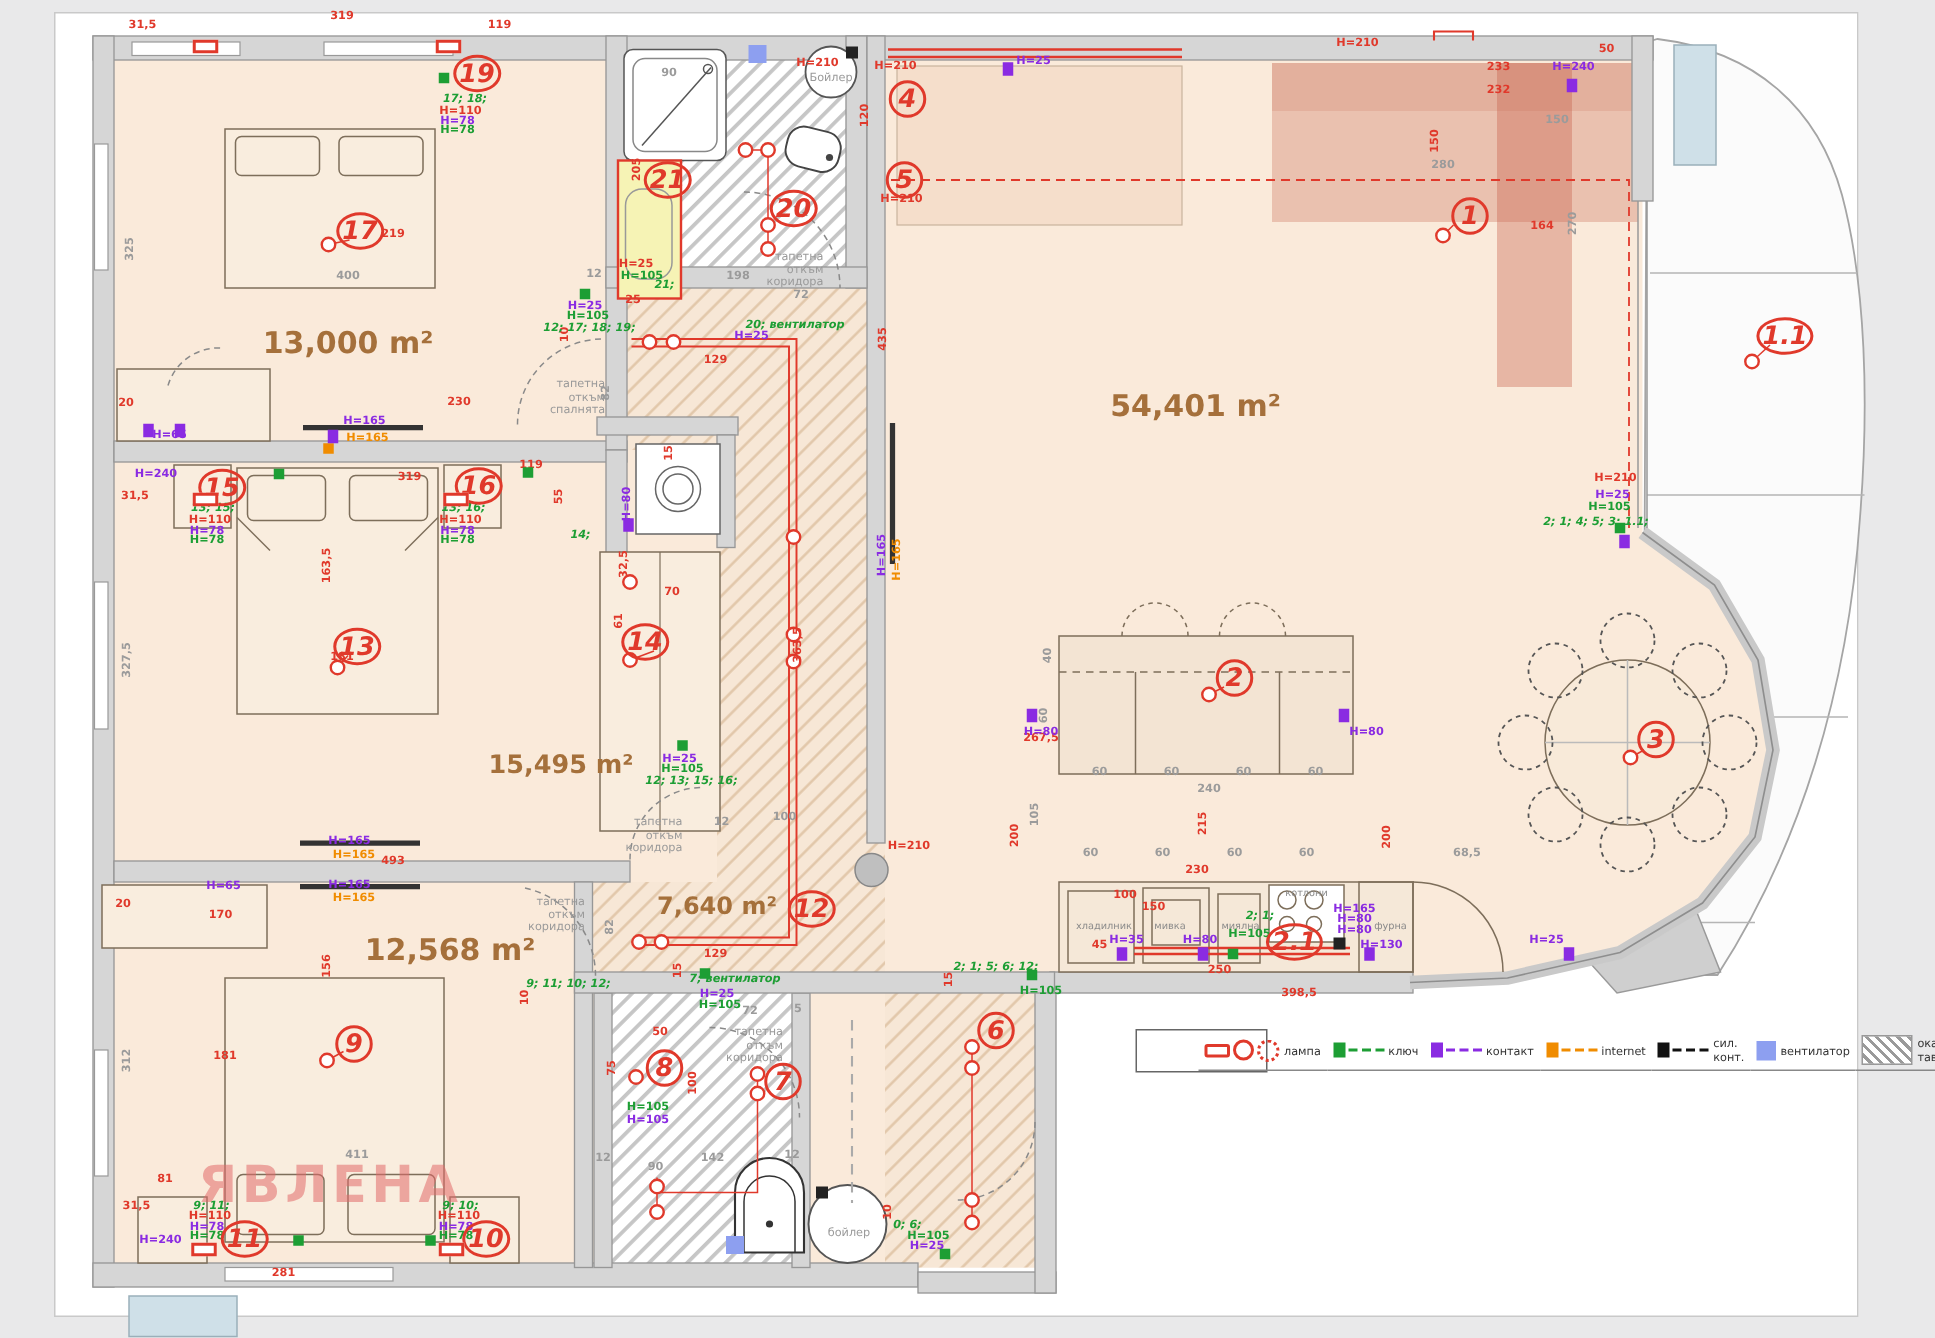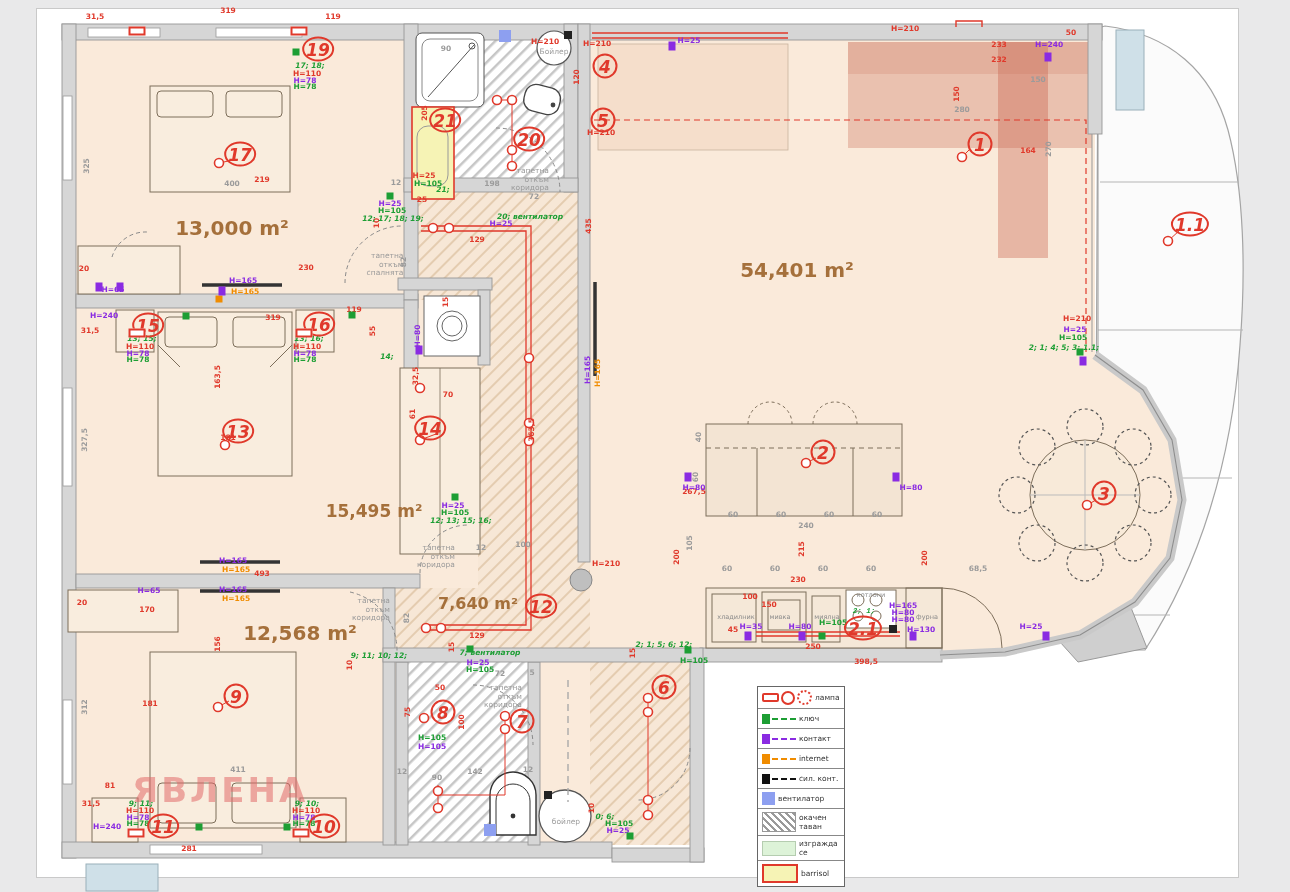--- a/index.html
+++ b/index.html
@@ -17,21 +17,21 @@
   .marker{position:absolute;transform:translate(-50%,-50%);border:2px solid #e0392b;border-radius:50%;
     color:#e0392b;font-weight:bold;font-style:italic;font-size:17px;min-width:25px;height:25px;
     display:flex;align-items:center;justify-content:center;padding:0 2px;box-sizing:border-box;background:transparent;}
   .dev{position:absolute;transform:translate(-50%,-50%);}
   #badge{position:absolute;left:62px;top:44px;width:228px;height:97px;border-radius:26px;
     background:rgba(248,228,211,0.96);display:flex;align-items:center;}
   #badge span{padding-left:55px;font-size:44px;font-weight:bold;color:#8e8078;}
   #watermark{position:absolute;left:132px;top:770px;font-size:34px;font-weight:bold;
     color:rgba(225,105,105,0.55);letter-spacing:3px;}
   #legend{position:absolute;left:757px;top:686px;width:88px;background:#fff;border:1.4px solid #666;
-    box-sizing:border-box;display:flex;flex-direction:column;}
+    box-sizing:border-box;display:flex;flex-direction:row;padding-left:41px;}
   .lrow{display:flex;align-items:center;gap:3px;padding:3px 4px;border-bottom:1px solid #888;min-height:13px;}
   .lrow:last-child{border-bottom:none;}
   .lrow .txt{font-size:7.5px;color:#333;white-space:pre-line;line-height:1.2;}
   .ic{display:flex;align-items:center;gap:2px;flex:0 0 auto;}
 </style>
 </head>
 <body>
 
 <div id="paper"></div>
 
@@ -322,21 +322,21 @@
 <span class="lbl h" style="left: 95px; top: 17px;">31,5</span>
     <span class="lbl h" style="left: 228px; top: 11px;">319</span>
     <span class="lbl h" style="left: 333px; top: 17px;">119</span>
     <span class="lbl h rot" style="left: 87px; top: 166px; color: rgb(155, 155, 155);">325</span>
     <span class="lbl h rot" style="left: 85px; top: 440px; color: rgb(155, 155, 155);">327,5</span>
     <span class="lbl h rot" style="left: 85px; top: 707px; color: rgb(155, 155, 155);">312</span>
     <span class="lbl h" style="left: 90px; top: 331px;">31,5</span>
     <span class="lbl h" style="left: 84px; top: 269px;">20</span>
     <span class="lbl h" style="left: 82px; top: 603px;">20</span>
     <span class="lbl h" style="left: 91px; top: 804px;">31,5</span>
-    <span class="lbl h" style="left: 262px; top: 156px; margin-top: 24px;">219</span>
+    <span class="lbl h" style="left: 262px; top: 156px;">219</span>
     <span class="lbl h" style="left: 232px; top: 184px; color: rgb(155, 155, 155);">400</span>
     <span class="lbl h" style="left: 396px; top: 183px; color: rgb(155, 155, 155);">12</span>
     <span class="lbl h" style="left: 492px; top: 184px; color: rgb(155, 155, 155);">198</span>
     <span class="lbl h" style="left: 534px; top: 197px; color: rgb(155, 155, 155);">72</span>
     <span class="lbl h" style="left: 446px; top: 49px; color: rgb(155, 155, 155);">90</span>
     <span class="lbl h rot" style="left: 425px; top: 113px;">205</span>
     <span class="lbl h" style="left: 306px; top: 268px;">230</span>
     <span class="lbl h rot" style="left: 404px; top: 262px; color: rgb(155, 155, 155);">82</span>
     <span class="lbl h rot" style="left: 377px; top: 223px;">10</span>
     <span class="lbl h" style="left: 273px; top: 318px;">319</span>
@@ -477,21 +477,21 @@
     <span class="lbl grp" style="left: 307px; top: 804px;">9; 10;</span>
     <span class="lbl grp" style="left: 393px; top: 219px;">12; 17; 18; 19;</span>
     <span class="lbl grp" style="left: 461px; top: 521px;">12; 13; 15; 16;</span>
     <span class="lbl grp" style="left: 379px; top: 656px;">9; 11; 10; 12;</span>
     <span class="lbl grp" style="left: 664px; top: 645px;">2; 1; 5; 6; 12;</span>
     <span class="lbl grp" style="left: 1064px; top: 348px;">2; 1; 4; 5; 3; 1.1;</span>
     <span class="lbl grp" style="left: 605px; top: 817px;">0; 6;</span>
     <span class="lbl grp" style="left: 490px; top: 653px;">7; вентилатор</span>
     <span class="lbl grp" style="left: 530px; top: 217px;">20; вентилатор</span>
     <span class="lbl grp" style="left: 387px; top: 357px;">14;</span>
-    <span class="lbl grp" style="left: 864px; top: 611px; font-family: Liberation Mono, monospace;">2; 1;</span>
+    <span class="lbl grp" style="left: 840px; top: 611px;">2; 1;</span>
     <span class="lbl grp" style="left: 443px; top: 190px;">21;</span>
     <span class="lbl note" style="left: 530px; top: 180px;">тапетна
 откъм
 коридора</span>
     <span class="lbl note" style="left: 385px; top: 265px;">тапетна
 откъм
 спалнята</span>
     <span class="lbl note" style="left: 436px; top: 557px;">тапетна
 откъм
 коридора</span>

